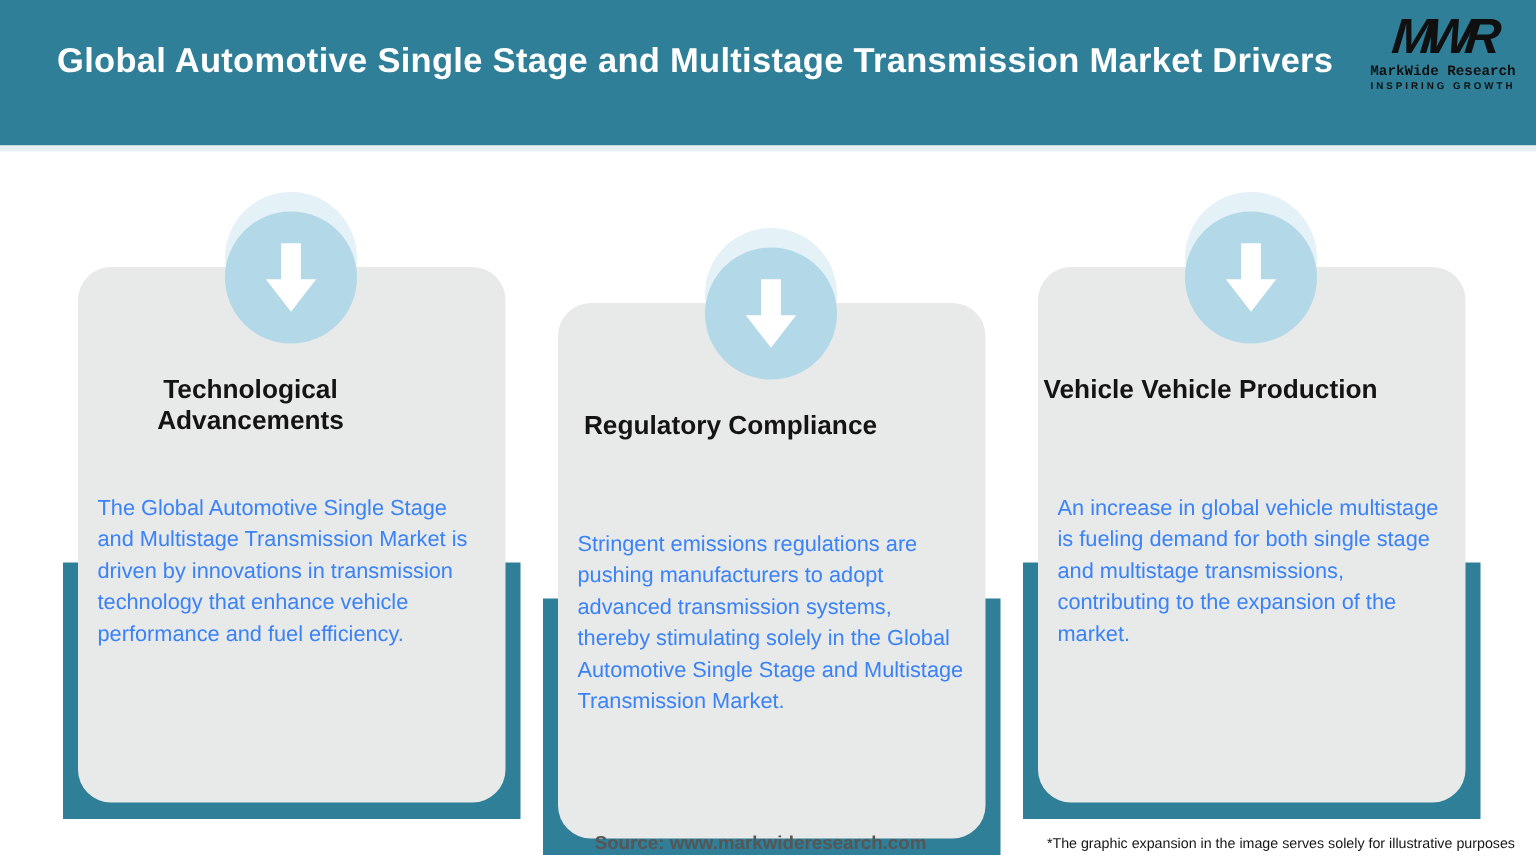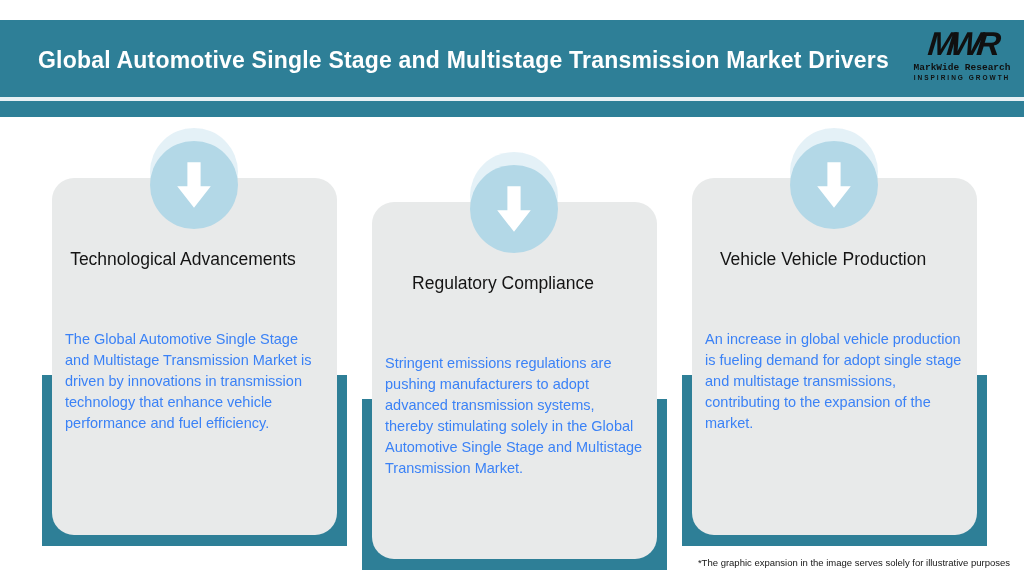--- a/index.html
+++ b/index.html
@@ -1,21 +1,21 @@
 <!DOCTYPE html>
 <html><head>
 <meta charset="utf-8">
 <style>
   html,body{margin:0;padding:0;}
   .page{
     position:relative;width:1024px;height:576px;background:#ffffff;
     overflow:hidden;font-family:"Liberation Sans",sans-serif;
   }
   
-  .header{position:absolute;left:0;top:0;width:1024px;height:97px;background:#2e7f97;margin-top:20px;}
+  .header{position:absolute;left:0;top:0;width:1024px;height:97px;background:#2e7f97;}
   .header-underline{position:absolute;left:0;top:97px;width:1024px;height:4px;background:#e7f0f4;}
   .page-title{
     position:absolute;left:38px;top:0;height:80px;display:flex;align-items:center;
     color:#ffffff;font-size:23px;font-weight:bold;letter-spacing:0.2px;
   }
   .logo{position:absolute;right:12px;top:6px;width:100px;text-align:center;color:#101010;}
   .logo-monogram{
     font-size:33px;font-weight:bold;font-style:italic;letter-spacing:-5px;
     line-height:36px;transform:skewX(-6deg);
   }
@@ -32,22 +32,22 @@
   .icon-ghost{
     position:absolute;left:108px;top:128px;width:88px;height:88px;border-radius:50%;
     background:#b3d8e7;opacity:0.35;
   }
   .icon-circle{
     position:absolute;left:108px;top:141px;width:88px;height:88px;border-radius:50%;
     background:#b3d8e7;display:flex;align-items:center;justify-content:center;
   }
   .icon-circle svg{width:60px;height:64px;display:block;}
   .card-title{
-    position:absolute;left:26px;top:249px;width:230px;text-align:center;
-    font-size:17.5px;font-weight:normal;color:#141414;
+    position:absolute;left:10px;top:249px;width:230px;text-align:center;
+    font-size:17.5px;font-weight:bold;color:#141414;
   }
   .card-body{
     position:absolute;left:23px;top:329px;width:259px;
     font-size:14.5px;line-height:21px;color:#3b82f6;
   }
   
   .source-line{
     position:absolute;left:352px;top:555px;width:310px;text-align:center;
     font-size:12.5px;font-weight:bold;color:#565656;
   }
@@ -100,18 +100,19 @@
   <div class="card-group g2">
     <div class="card-backdrop"></div>
     <div class="card"></div>
     <div class="icon-ghost"></div>
     <div class="icon-circle">
       <svg viewBox="0 0 100 100">
           <path fill="#ffffff" d="M39 12 h22 v40 h17 L50 88 22 52 h17 z"></path>
         </svg>
     </div>
     <div class="card-title">Vehicle Vehicle Production</div>
-    <div class="card-body">An increase in global vehicle production is fueling demand for adopt single stage and multistage transmissions, contributing to the expansion of the market.</div>
+    <div class="card-body">An increase in global vehicle multistage is fueling demand for both single stage and multistage transmissions, contributing to the expansion of the market.</div>
   </div>
 
+  <div class="source-line">Source: www.markwideresearch.com</div>
   <div class="disclaimer">*The graphic expansion in the image serves solely for illustrative purposes</div>
 
 </div>
 
 </body></html>

